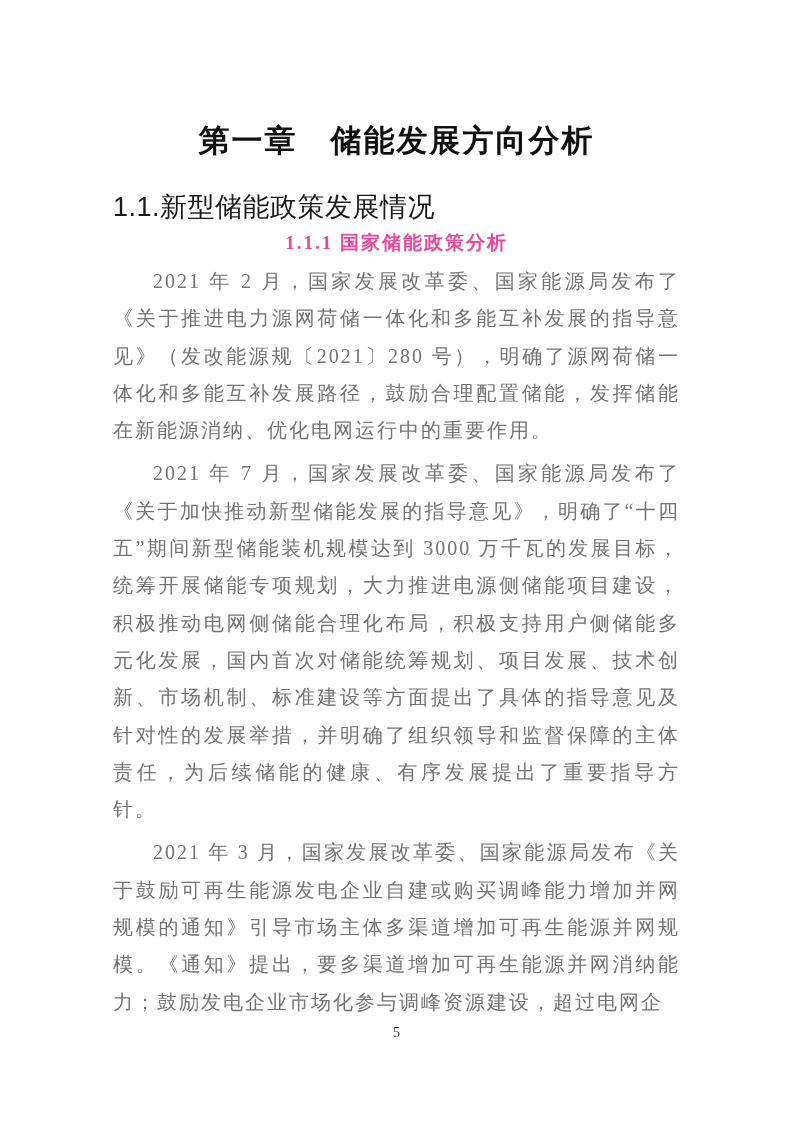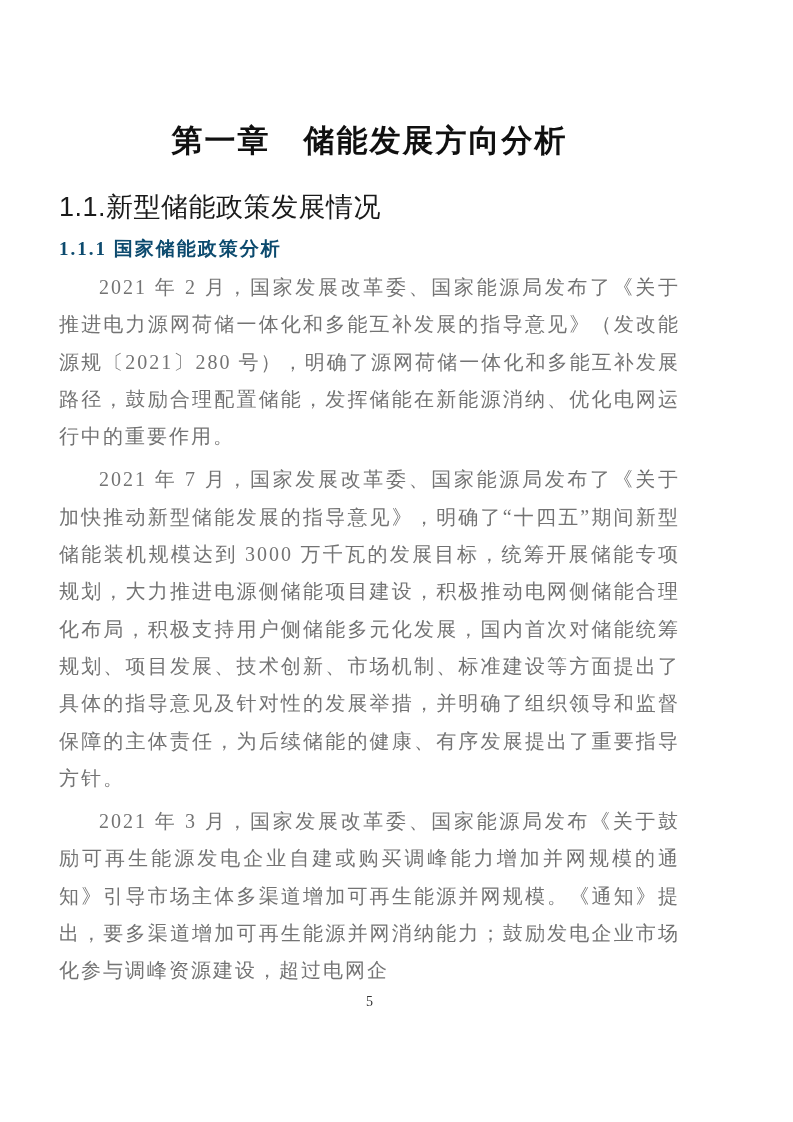--- a/index.html
+++ b/index.html
@@ -6,21 +6,21 @@
     margin: 0;
     padding: 0;
     background: #ffffff;
   }
   .page {
     position: relative;
     width: 793px;
     height: 1122px;
     background: #ffffff;
     box-sizing: border-box;
-    padding: 118px 113px 0 59px;
+    padding: 118px 113px 0 113px;
     color: #1f1f1f;
     font-family: "Liberation Serif", "DejaVu Serif", serif;
     overflow: hidden;
   }
   .chapter-title {
     margin: 0 0 0 0;
     font-size: 31px;
     line-height: 45px;
     font-weight: bold;
     text-align: center;
@@ -31,27 +31,28 @@
   .section-heading {
     margin: 30px 0 0 0;
     font-size: 27px;
     line-height: 28px;
     font-weight: normal;
     letter-spacing: 0.5px;
     color: #1a1a1a;
     font-family: "Liberation Sans", "DejaVu Sans", sans-serif;
   }
   .subsection-heading {
-    margin: 14px 0 0 0;
+    margin: 8px 0 0 0;
     font-size: 19px;
     line-height: 28px;
     font-weight: bold;
     letter-spacing: 2px;
-    color: #0c4a6e;
+    color: #ec4899;
     font-family: "Liberation Serif", "DejaVu Serif", serif;
+    text-align: center;
   }
   .body-text {
     margin: 6px 0 0 0;
     font-size: 20px;
     line-height: 37.3px;
     text-align: justify;
     text-justify: inter-character;
     letter-spacing: 2px;
     text-indent: 2em;
     color: #737373;

